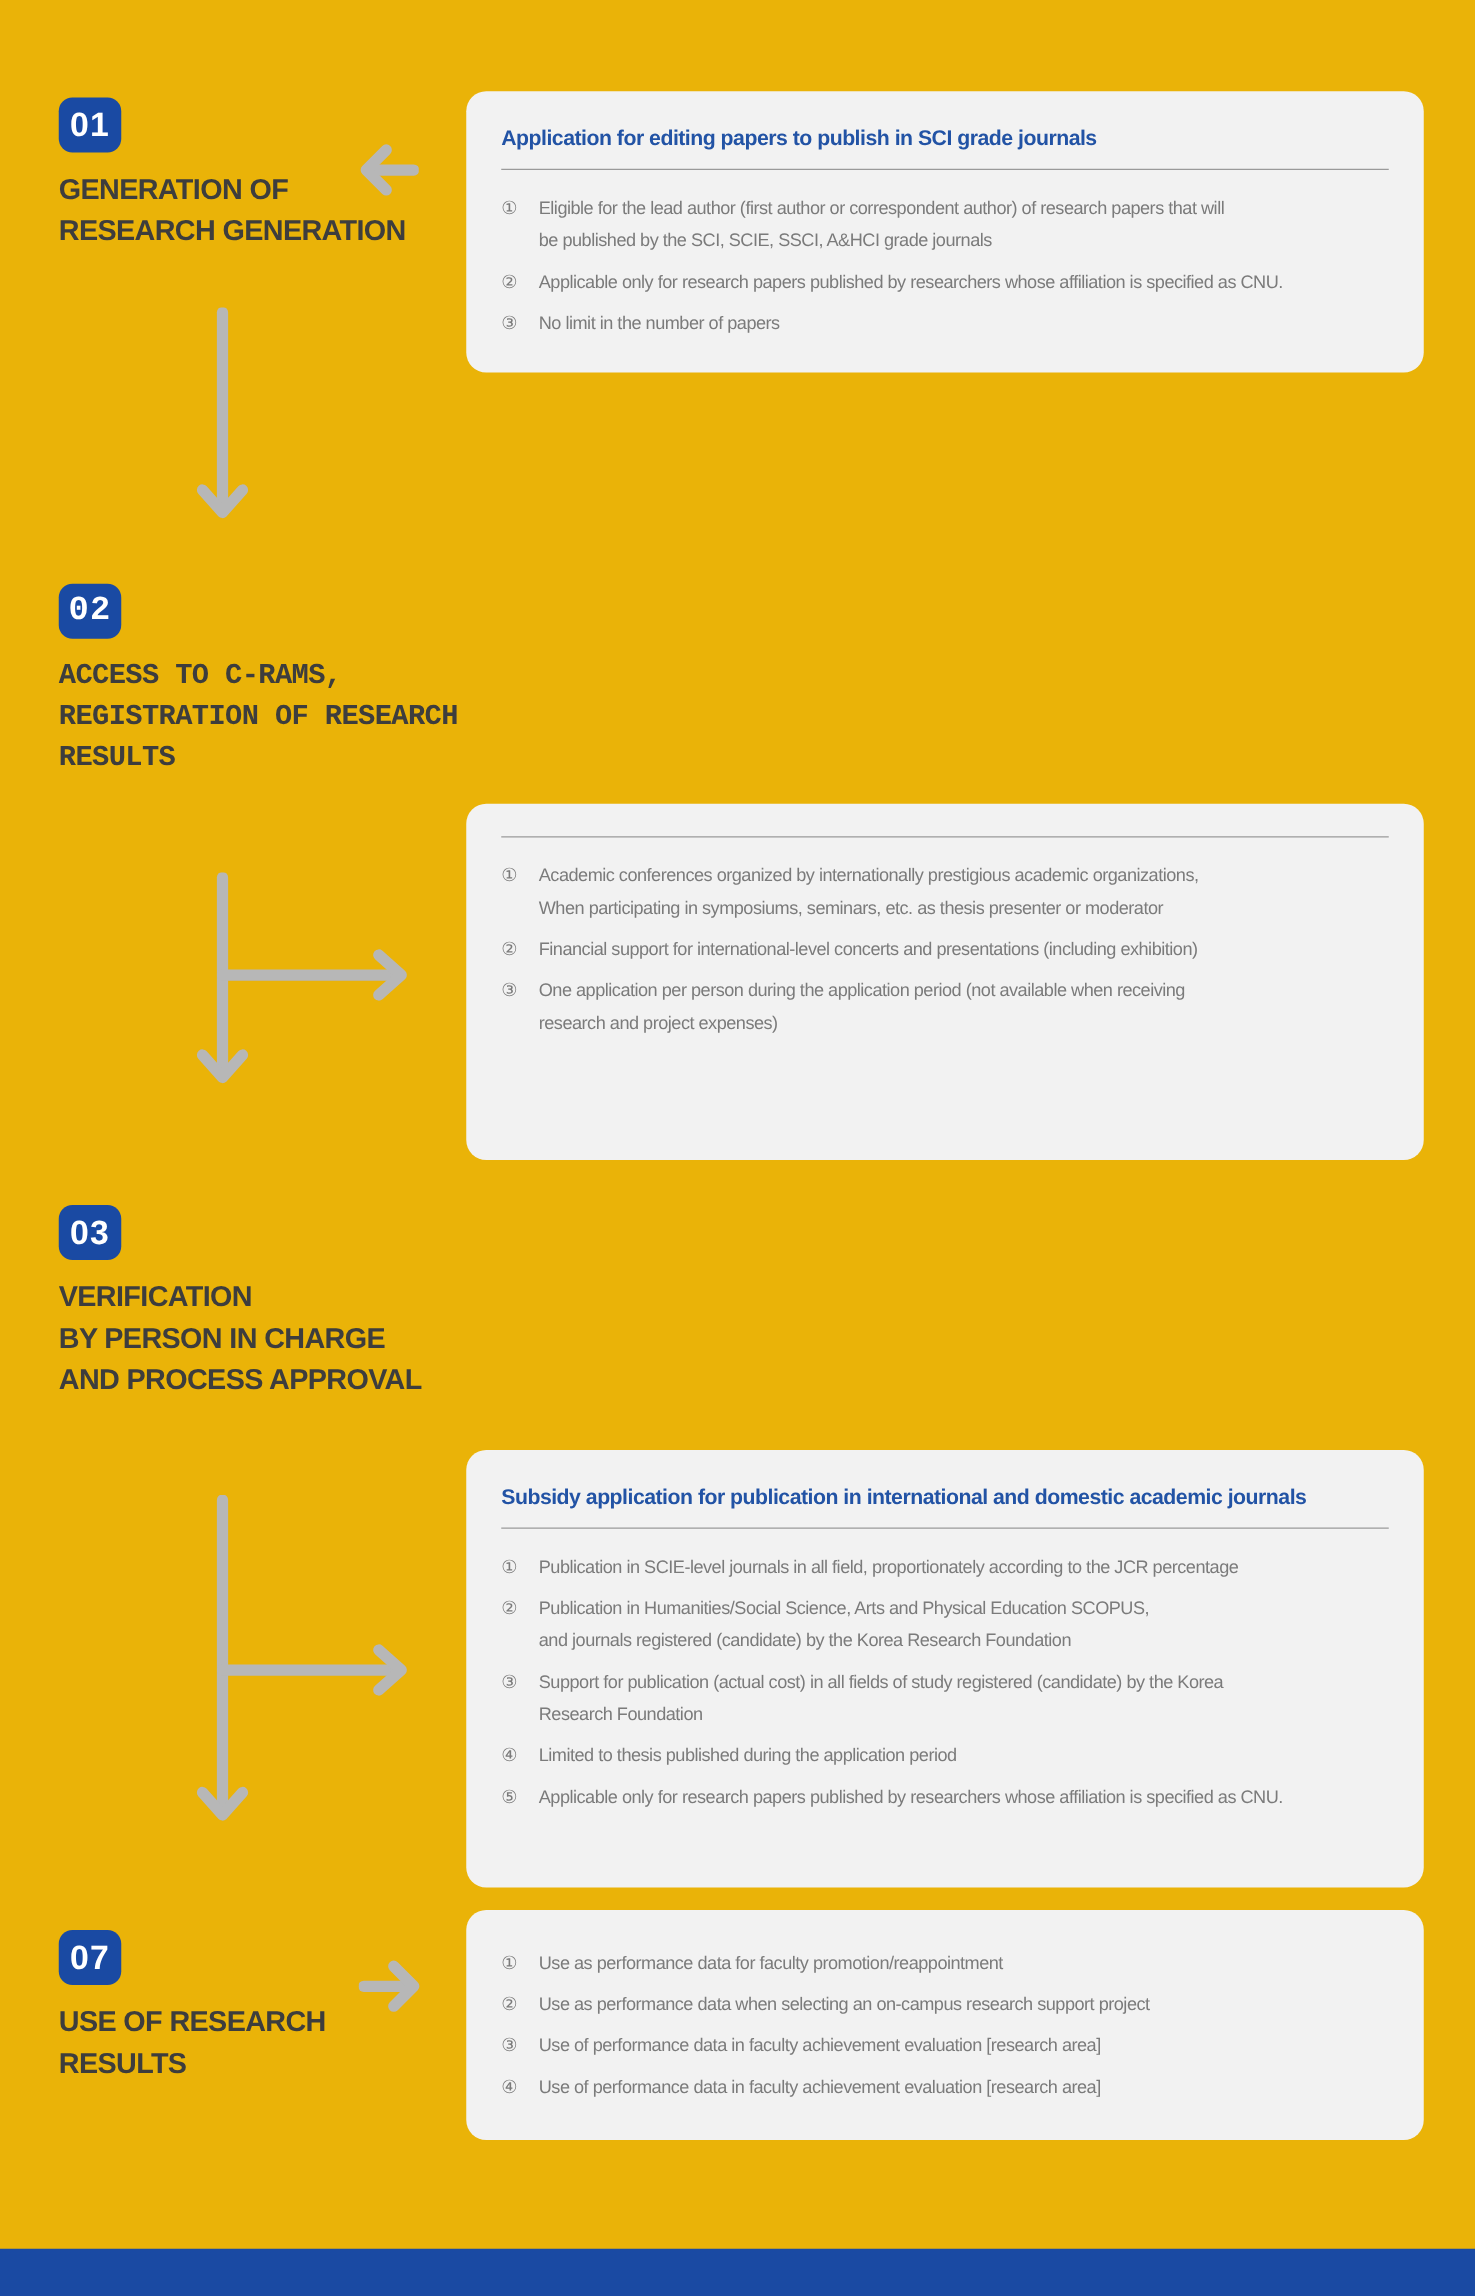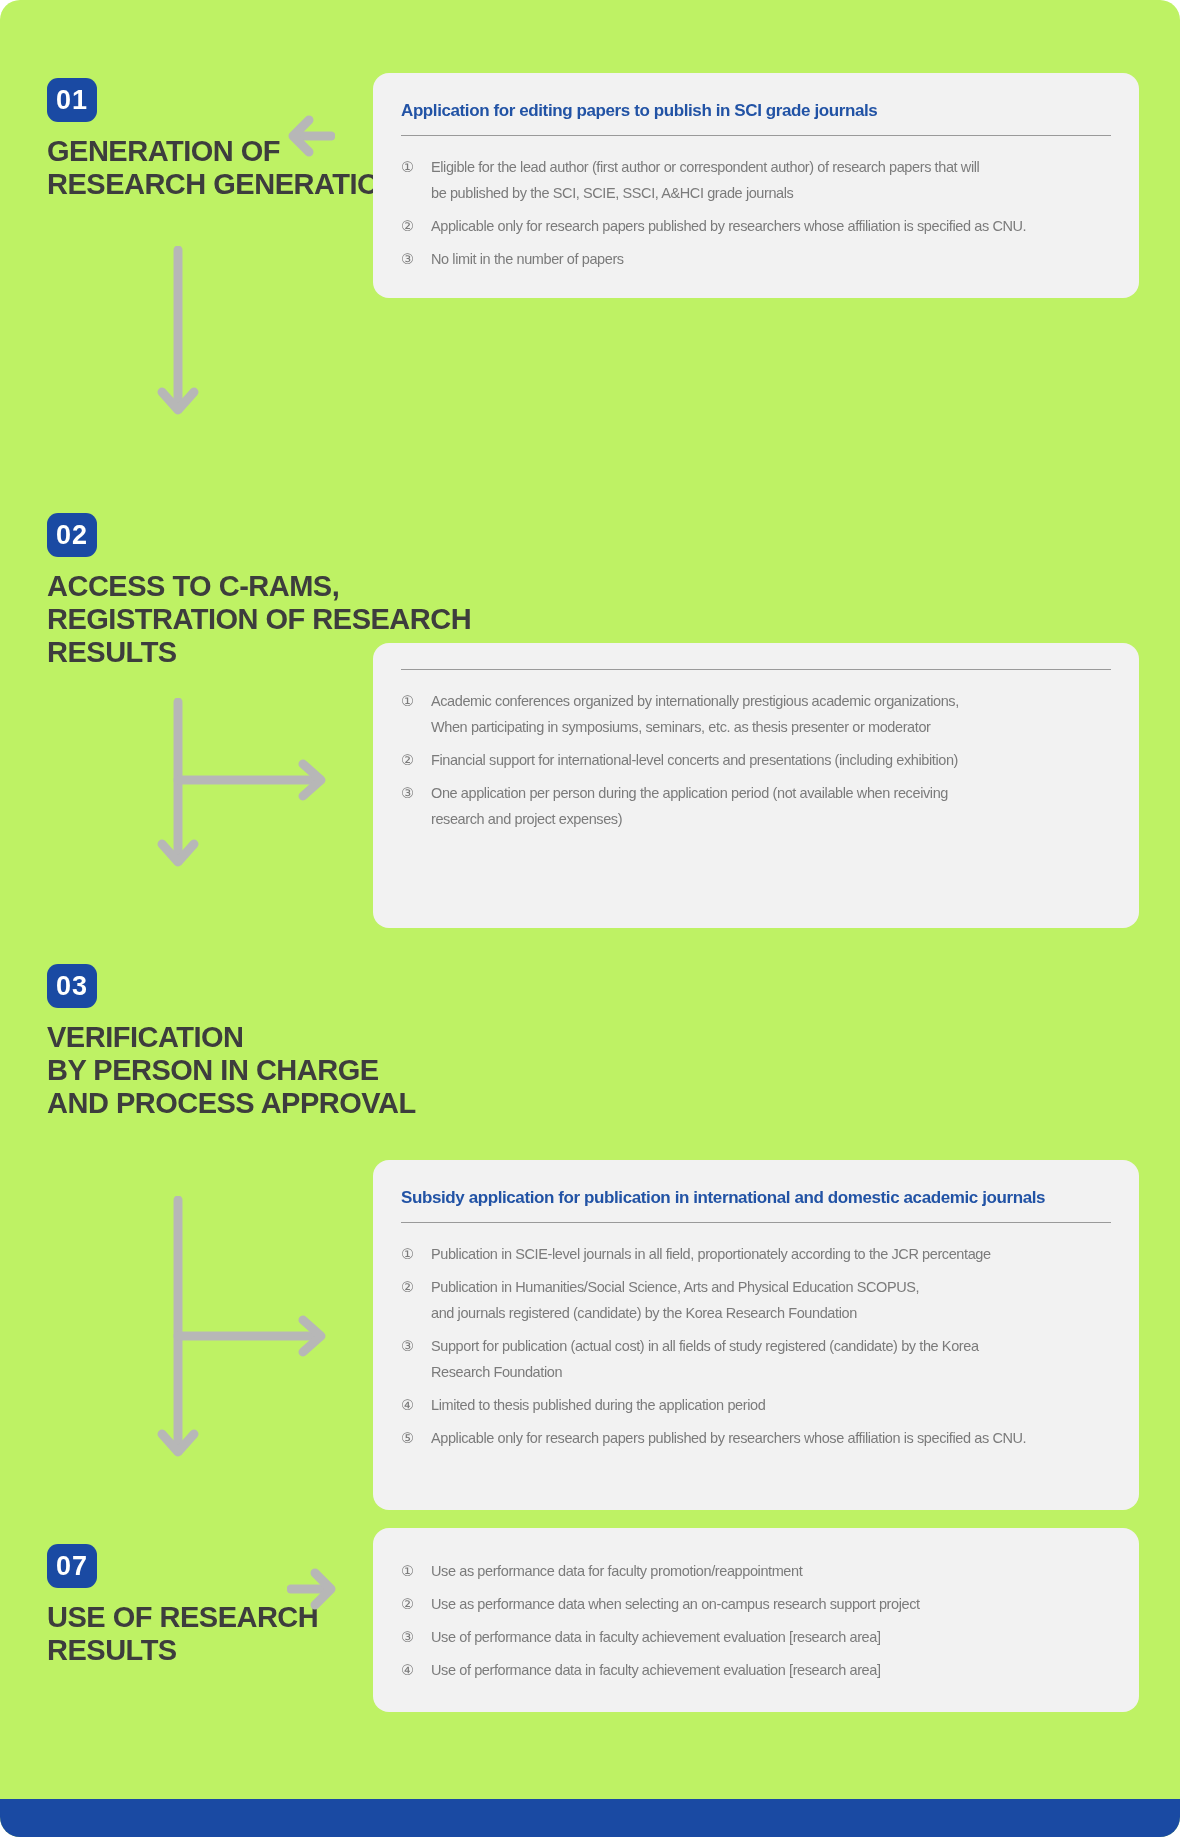--- a/index.html
+++ b/index.html
@@ -6,32 +6,32 @@
     --primary-blue:#1a4aa3;
     --heading-blue:#2253a5;
     --box-bg:#f2f2f2;
     --item-text:#7b7b7b;
     --step-title-text:#3d3d3d;
     --arrow-gray:#b7b7b7;
     --divider-gray:#9a9a9a;
   }
   html,body{margin:0;padding:0;background:#fff;}
   body{font-family:"Liberation Sans","DejaVu Sans",sans-serif;}
-  .canvas{position:relative;width:1180px;height:1837px;background:#bef264;overflow:hidden;border-radius:20px;}
+  .canvas{position:relative;width:1180px;height:1837px;background:#eab308;overflow:hidden;}
 
   
   .step{position:absolute;left:47px;}
   .badge{
     width:50px;height:44px;border-radius:11px;
     background:var(--primary-blue);color:#fff;
     font-size:27px;font-weight:bold;letter-spacing:1px;
     display:flex;align-items:center;justify-content:center;
   }
   .step-title{margin-top:13px;color:var(--step-title-text);
-    font-size:29px;font-weight:bold;line-height:33px;letter-spacing:-0.5px;white-space:nowrap;}
+    font-size:23px;font-weight:bold;line-height:33px;letter-spacing:-0.5px;white-space:nowrap;}
 
   
   .box{
     position:absolute;left:373px;width:766px;box-sizing:border-box;
     background:var(--box-bg);border-radius:16px;
     padding:26px 28px 0 28px;
   }
   .box-title{
     margin:0 0 12px 0;color:var(--heading-blue);
     font-size:17px;font-weight:bold;line-height:24px;letter-spacing:-0.4px;
@@ -57,21 +57,21 @@
 <div class="canvas">
 
   <div class="step" style="top:78px;">
     <div class="badge">01</div>
     <div class="step-title">
       <div>GENERATION OF</div>
       <div>RESEARCH GENERATION</div>
     </div>
   </div>
 
-  <div class="step" style="top:513px;">
+  <div class="step" style="top:467px;font-family:Liberation Mono, monospace;">
     <div class="badge">02</div>
     <div class="step-title">
       <div>ACCESS TO C-RAMS,</div>
       <div>REGISTRATION OF RESEARCH</div>
       <div>RESULTS</div>
     </div>
   </div>
 
   <div class="step" style="top:964px;">
     <div class="badge">03</div>

